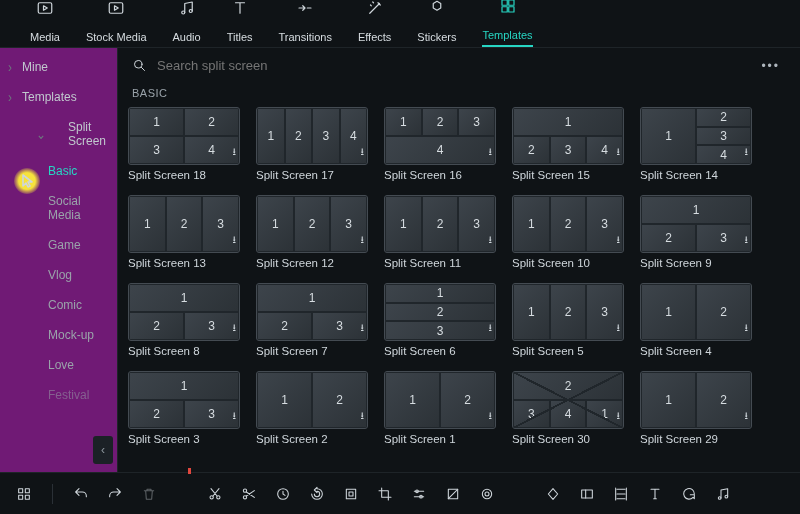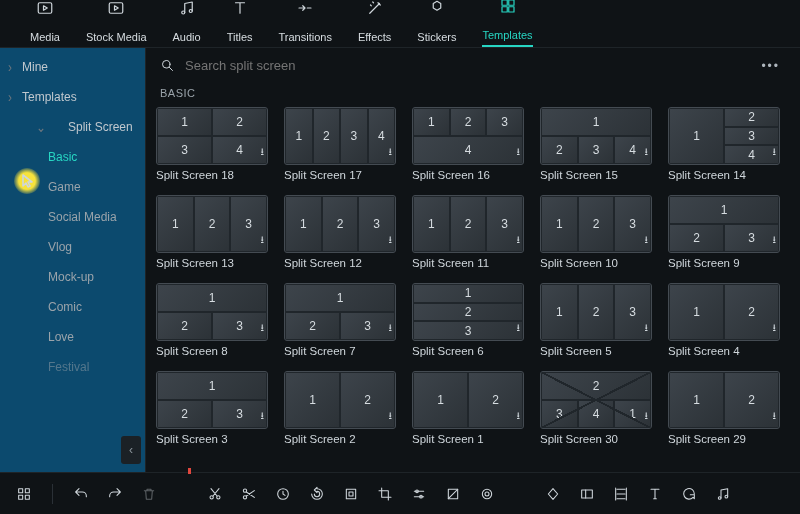--- a/index.html
+++ b/index.html
@@ -7,21 +7,21 @@
   
   .top-tabs { display:flex; align-items:flex-end; gap:26px; padding:8px 20px 0 30px; height:48px; border-bottom:1px solid #1e2428; }
   .top-tab { display:flex; flex-direction:column; align-items:center; gap:14px; color:#d7dde1; cursor:pointer; padding-bottom:4px; }
   .top-tab svg { width:18px; height:18px; }
   .top-tab.active { color:#27d6c3; border-bottom:2px solid #27d6c3; }
   .top-tab.active svg * { stroke:#27d6c3; fill:none; }
   .top-tab .lbl { font-size:11px; }
 
   
   .body { display:flex; height:424px; }
-  .sidebar { width:146px; background:#0c4a6e; border-right:1px solid #1e2428; padding-top:4px; overflow:hidden; position:relative;}
+  .sidebar { width:118px; background:#701a75; border-right:1px solid #1e2428; padding-top:4px; overflow:hidden; position:relative;}
   .side-item { display:flex; align-items:center; gap:6px; padding:8px 12px 8px 22px; color:#c1c8ce; cursor:pointer; font-size:12px; }
   .side-item.has-child::before { content:"›"; position:absolute; left:8px; transform:scaleY(1.2); color:#6d767e; }
   .side-item.expanded::before { content:"⌄"; }
   .side-item.split { padding-left:40px; position:relative;margin-left:28px; }
   .side-sub { padding:8px 12px 8px 48px; color:#9aa3aa; cursor:pointer; font-size:12px; }
   .side-sub.active { color:#27d6c3; }
   .cursor-blob { position:absolute; left:14px; top:120px; width:26px; height:26px; border-radius:50%; background:radial-gradient(circle,#f6e23c 45%,rgba(246,226,60,0.2) 70%,transparent 75%); z-index:5; }
   .cursor-arrow { position:absolute; left:22px; top:126px; z-index:6; pointer-events:none;}
   .collapse-tab { position:absolute; bottom:8px; right:4px; width:20px; height:28px; background:#1b2126; border-radius:3px; display:flex; align-items:center; justify-content:center; color:#8d969d; cursor:pointer; }
 
@@ -124,25 +124,25 @@
     <div class="side-item has-child">
         <span>Mine</span>
       </div>
     <div class="side-item has-child">
         <span>Templates</span>
       </div>
     <div class="side-item has-child expanded split">
         <span>Split Screen</span>
       </div>
     <div class="side-sub active">Basic</div>
+    <div class="side-sub">Social Media</div>
     <div class="side-sub">Game</div>
-    <div class="side-sub">Social Media</div>
     <div class="side-sub">Vlog</div>
+    <div class="side-sub">Comic</div>
     <div class="side-sub">Mock-up</div>
-    <div class="side-sub">Comic</div>
     <div class="side-sub">Love</div>
     <div class="side-sub" style="opacity:.5">Festival</div>
     <div class="collapse-tab">‹</div>
   </div>
 
   <div class="content">
     <div class="search-row">
       <svg class="sicon" width="15" height="15" viewBox="0 0 24 24">
           <circle cx="10" cy="10" r="6"></circle>
           <path d="M15 15l5 5"></path>

